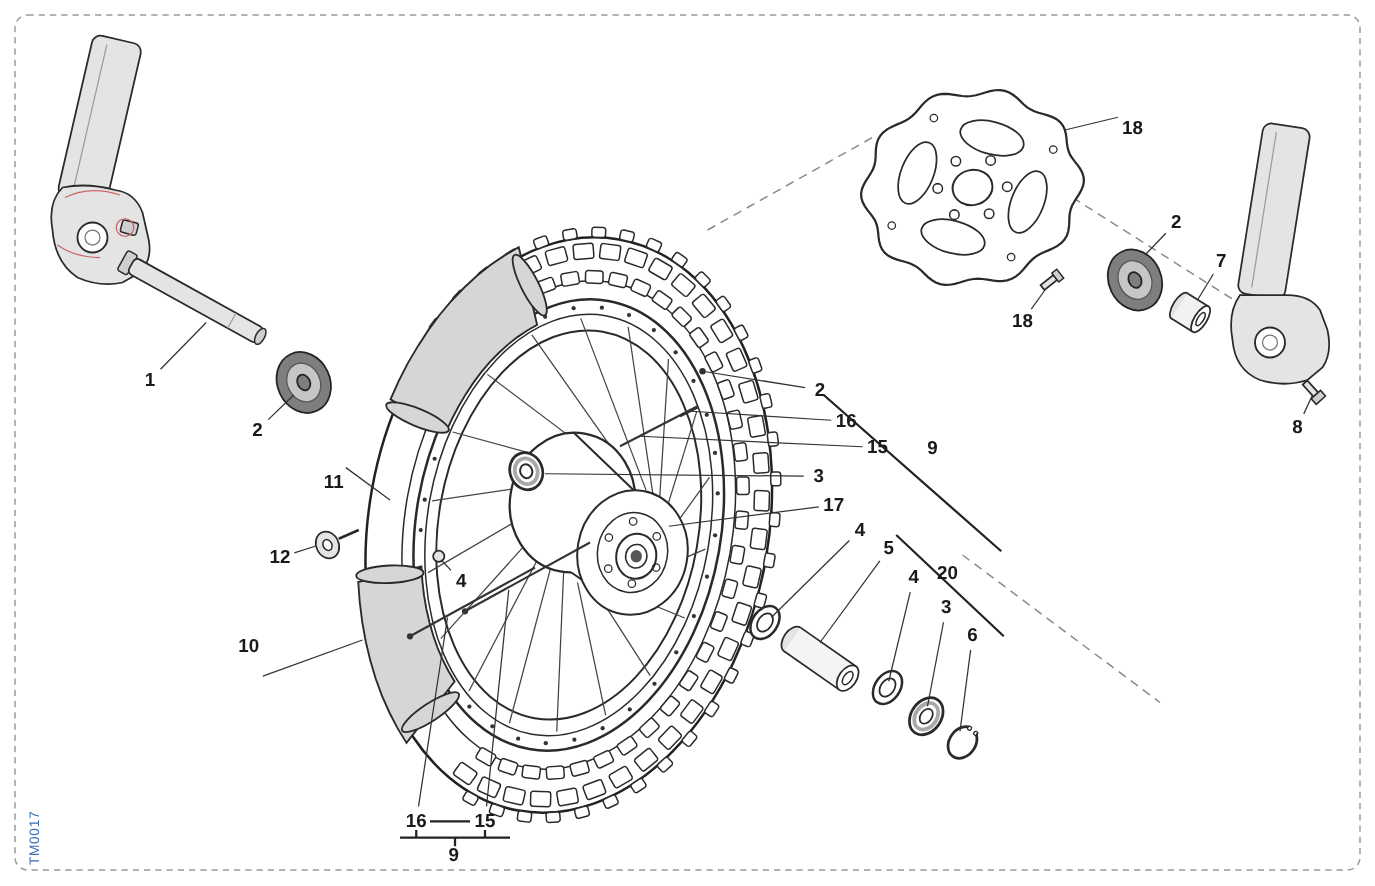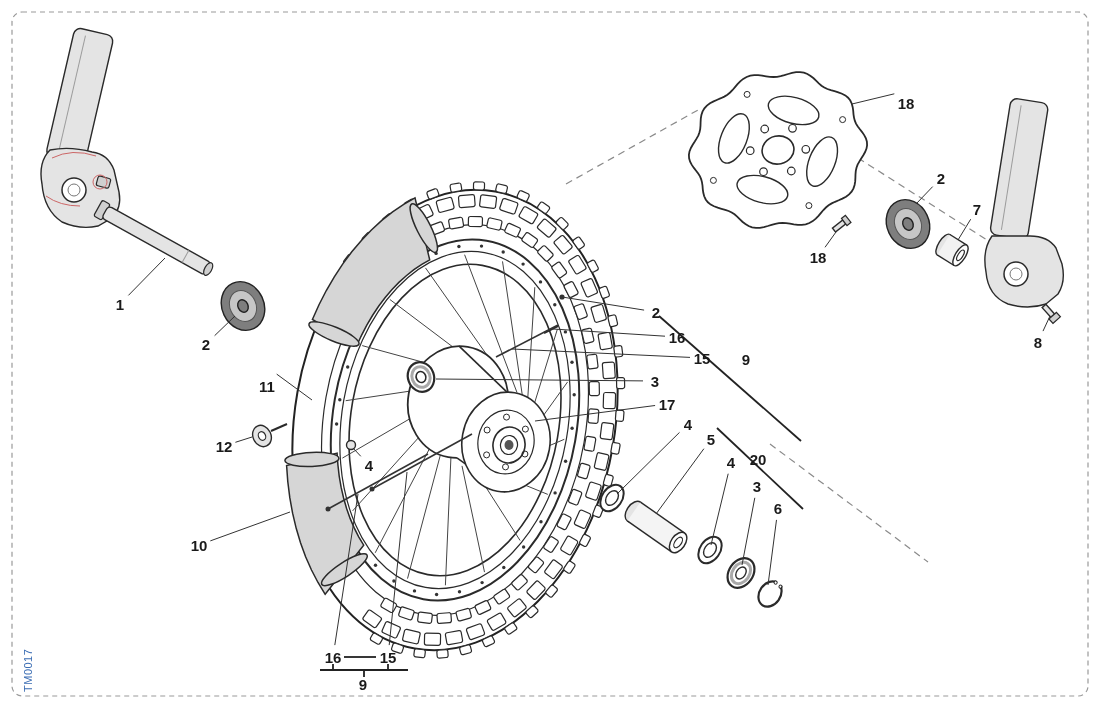--- a/index.html
+++ b/index.html
@@ -413,21 +413,21 @@
         <line x1="334.8" y1="645.1" x2="358" y2="494" class="leader"></line>
         <line x1="389.2" y1="645.1" x2="407" y2="472" class="leader"></line>
       </g>
   </svg>
 
   <div id="callouts">
       <div class="callout" style="left: 120px; top: 304px;">1</div>
       <div class="callout" style="left: 206px; top: 344px;">2</div>
       <div class="callout" style="left: 267px; top: 386px;">11</div>
       <div class="callout" style="left: 224px; top: 446px;">12</div>
-      <div class="callout" style="left: 199px; top: 545px;">10</div>
+      <div class="callout" style="left: 199px; top: 517px;">10</div>
       <div class="callout" style="left: 369px; top: 465px;">4</div>
       <div class="callout" style="left: 656px; top: 312px;">2</div>
       <div class="callout" style="left: 677px; top: 337px;">16</div>
       <div class="callout" style="left: 702px; top: 358px;">15</div>
       <div class="callout" style="left: 655px; top: 381px;">3</div>
       <div class="callout" style="left: 667px; top: 404px;">17</div>
       <div class="callout" style="left: 746px; top: 359px;">9</div>
       <div class="callout" style="left: 758px; top: 411px; margin-top: 48px;">20</div>
       <div class="callout" style="left: 906px; top: 91px; margin-top: 12px;">18</div>
       <div class="callout" style="left: 818px; top: 257px;">18</div>

